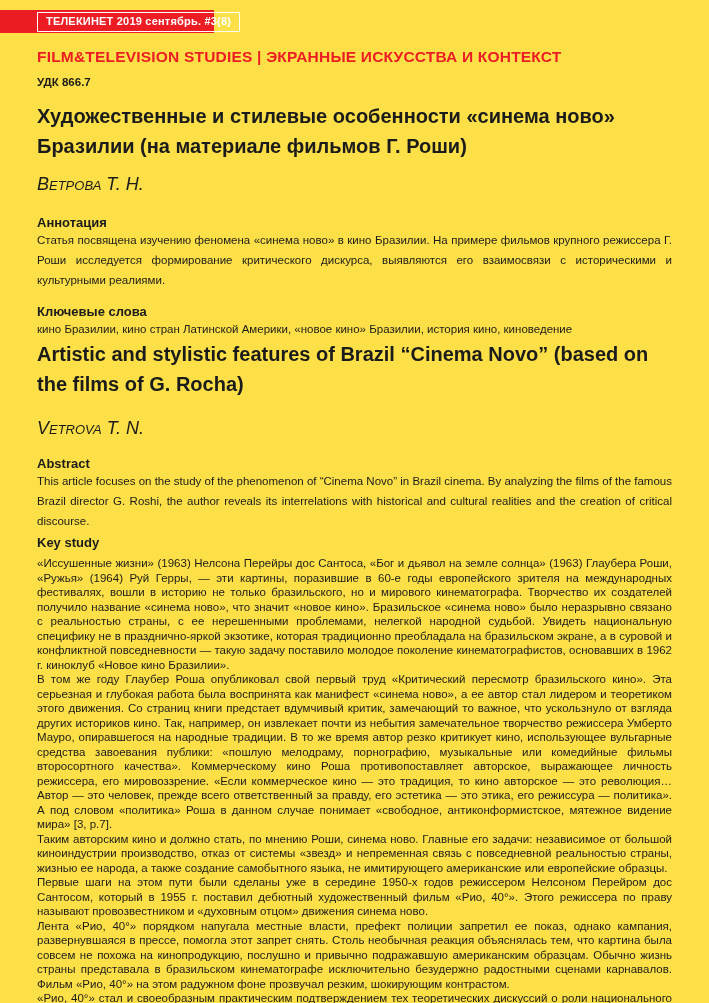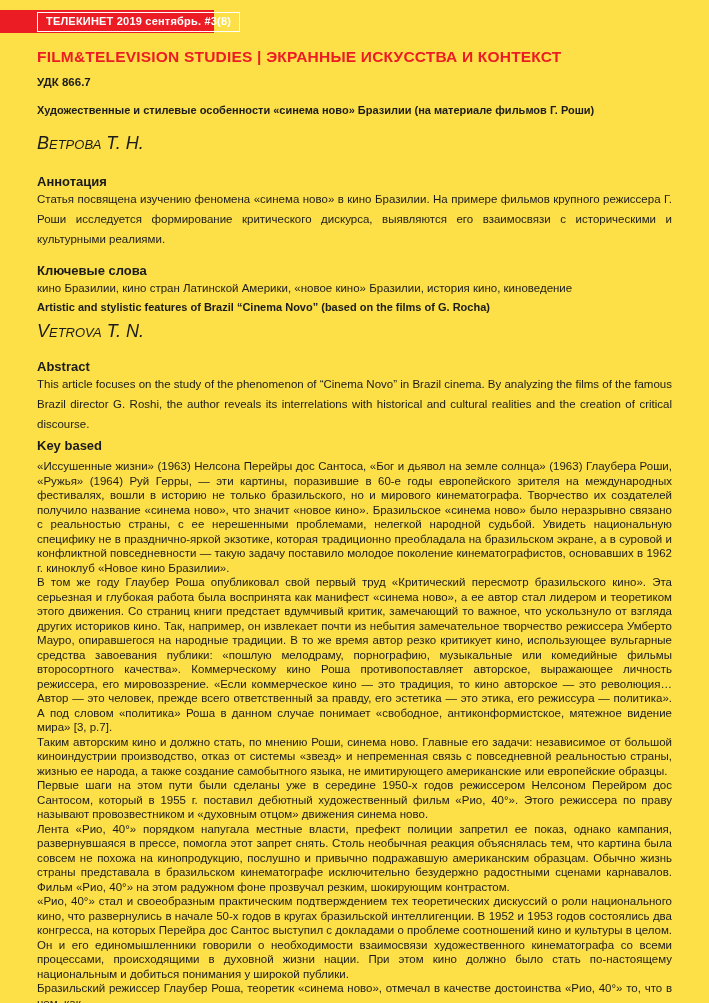--- a/index.html
+++ b/index.html
@@ -48,33 +48,33 @@
     margin-top: 15px;
     letter-spacing: 0.2px;
     white-space: nowrap;
   }
   .udc {
     font-weight: bold;
     font-size: 11.5px;
     margin-top: 10px;
   }
   .title {
-    font-size: 11px;
+    font-size: 20px;
     font-weight: bold;
-    line-height: 19px;
+    line-height: 30px;
     margin-top: 13px;
   }
   .title-en { margin-top: 0; }
   .author {
     font-style: italic;
     font-variant: small-caps;
     font-size: 18px;
     margin-top: 13px;
   }
-  .author-en { margin-top: 4px; }
+  .author-en { margin-top: 19px; }
   .subhead {
     font-size: 13px;
     font-weight: bold;
     margin-top: 20px;
     line-height: 15px;
   }
   .subhead-kw-ru { margin-top: 14px; }
   .subhead-abs-en { margin-top: 17px; }
   .subhead-kw-en { margin-top: 4px; }
   .meta {
@@ -120,21 +120,21 @@
     <div class="subhead subhead-kw-ru">Ключевые слова</div>
     <p class="meta">кино Бразилии, кино стран Латинской Америки, «новое кино» Бразилии, история кино, киноведение</p>
 
     <h1 class="title title-en">Artistic and stylistic features of Brazil “Cinema Novo” (based on the films of G. Rocha)</h1>
 
     <div class="author author-en">Vetrova T. N.</div>
 
     <div class="subhead subhead-abs-en">Abstract</div>
     <p class="meta">This article focuses on the study of the phenomenon of “Cinema Novo” in Brazil cinema. By analyzing the films of the famous Brazil director G. Roshi, the author reveals its interrelations with historical and cultural realities and the creation of critical discourse.</p>
 
-    <div class="subhead subhead-kw-en">Key based</div>
+    <div class="subhead subhead-kw-en">Key study</div>
 
     <div class="article-body">
         <p>«Иссушенные жизни» (1963) Нелсона Перейры дос Сантоса, «Бог и дьявол на земле солнца» (1963) Глаубера Роши, «Ружья» (1964) Руй Герры, — эти картины, поразившие в 60-е годы европейского зрителя на международных фестивалях, вошли в историю не только бразильского, но и мирового кинематографа. Творчество их создателей получило название «синема ново», что значит «новое кино». Бразильское «синема ново» было неразрывно связано с реальностью страны, с ее нерешенными проблемами, нелегкой народной судьбой. Увидеть национальную специфику не в празднично-яркой экзотике, которая традиционно преобладала на бразильском экране, а в суровой и конфликтной повседневности — такую задачу поставило молодое поколение кинематографистов, основавших в 1962 г. киноклуб «Новое кино Бразилии».</p>
         <p>В том же году Глаубер Роша опубликовал свой первый труд «Критический пересмотр бразильского кино». Эта серьезная и глубокая работа была воспринята как манифест «синема ново», а ее автор стал лидером и теоретиком этого движения. Со страниц книги предстает вдумчивый критик, замечающий то важное, что ускользнуло от взгляда других историков кино. Так, например, он извлекает почти из небытия замечательное творчество режиссера Умберто Мауро, опиравшегося на народные традиции. В то же время автор резко критикует кино, использующее вульгарные средства завоевания публики: «пошлую мелодраму, порнографию, музыкальные или комедийные фильмы второсортного качества». Коммерческому кино Роша противопоставляет авторское, выражающее личность режиссера, его мировоззрение. «Если коммерческое кино — это традиция, то кино авторское — это революция… Автор — это человек, прежде всего ответственный за правду, его эстетика — это этика, его режиссура — политика». А под словом «политика» Роша в данном случае понимает «свободное, антиконформистское, мятежное видение мира» [3, p.7].</p>
         <p>Таким авторским кино и должно стать, по мнению Роши, синема ново. Главные его задачи: независимое от большой киноиндустрии производство, отказ от системы «звезд» и непременная связь с повседневной реальностью страны, жизнью ее народа, а также создание самобытного языка, не имитирующего американские или европейские образцы.</p>
         <p>Первые шаги на этом пути были сделаны уже в середине 1950-х годов режиссером Нелсоном Перейром дос Сантосом, который в 1955 г. поставил дебютный художественный фильм «Рио, 40°». Этого режиссера по праву называют провозвестником и «духовным отцом» движения синема ново.</p>
         <p>Лента «Рио, 40°» порядком напугала местные власти, префект полиции запретил ее показ, однако кампания, развернувшаяся в прессе, помогла этот запрет снять. Столь необычная реакция объяснялась тем, что картина была совсем не похожа на кинопродукцию, послушно и привычно подражавшую американским образцам. Обычно жизнь страны представала в бразильском кинематографе исключительно безудержно радостными сценами карнавалов. Фильм «Рио, 40°» на этом радужном фоне прозвучал резким, шокирующим контрастом.</p>
         <p>«Рио, 40°» стал и своеобразным практическим подтверждением тех теоретических дискуссий о роли национального кино, что развернулись в начале 50-х годов в кругах бразильской интеллигенции. В 1952 и 1953 годов состоялись два конгресса, на которых Перейра дос Сантос выступил с докладами о проблеме соотношений кино и культуры в целом. Он и его единомышленники говорили о необходимости взаимосвязи художественного кинематографа со всеми процессами, происходящими в духовной жизни нации. При этом кино должно было стать по-настоящему национальным и добиться понимания у широкой публики.</p>
         <p>Бразильский режиссер Глаубер Роша, теоретик «синема ново», отмечал в качестве достоинства «Рио, 40°» то, что в нем, как</p>
       </div>

